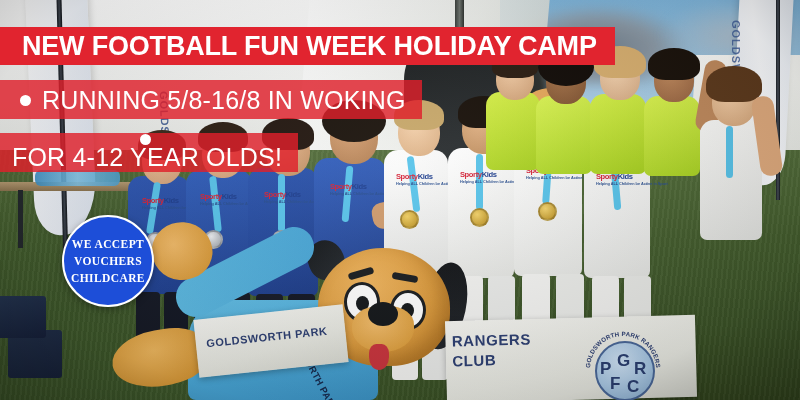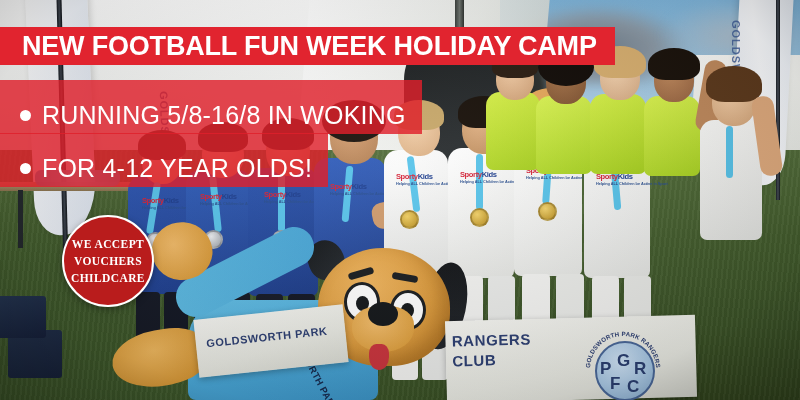--- a/index.html
+++ b/index.html
@@ -259,37 +259,37 @@
     left:0;top:27px;height:38px;
     background:#e1242f;
     padding:0 0 0 22px;
   }
   .band-title .t{
     color:#fff;font-weight:700;font-size:27px;letter-spacing:-.2px;
     line-height:1;padding-right:18px;white-space:nowrap;
   }
   .band-b{
     background:rgba(223,32,43,.82);
-    height:38px;padding:16px 16px 0 12px;
+    height:38px;padding:1px 16px 0 12px;
   }
   .band-b1{left:0;top:80px;}
-  .band-b2{left:0;top:133px;}
+  .band-b2{left:0;top:133px;flex-direction:column;}
   .band-b .dot{
     width:11px;height:11px;border-radius:50%;background:#fff;
     margin:0 11px 0 8px;flex:none;
   }
   .band-b .t{
     color:#fff;font-weight:400;font-size:25px;letter-spacing:.2px;
     line-height:1;white-space:nowrap;
   }
 
   
   .badge{
     position:absolute;left:62px;top:215px;width:88px;height:88px;
-    border-radius:50%;background:#b91c1c;
+    border-radius:50%;background:#1d4ed8;
     border:2.5px solid #fff;
     box-shadow:0 2px 7px rgba(0,0,0,.35);
     display:flex;flex-direction:column;align-items:center;justify-content:center;
     text-align:center;
   }
   .badge span{
     display:block;color:#fff;
     font-family:"Liberation Serif",serif;
     font-weight:700;font-size:11.5px;letter-spacing:.4px;line-height:17px;
   }

